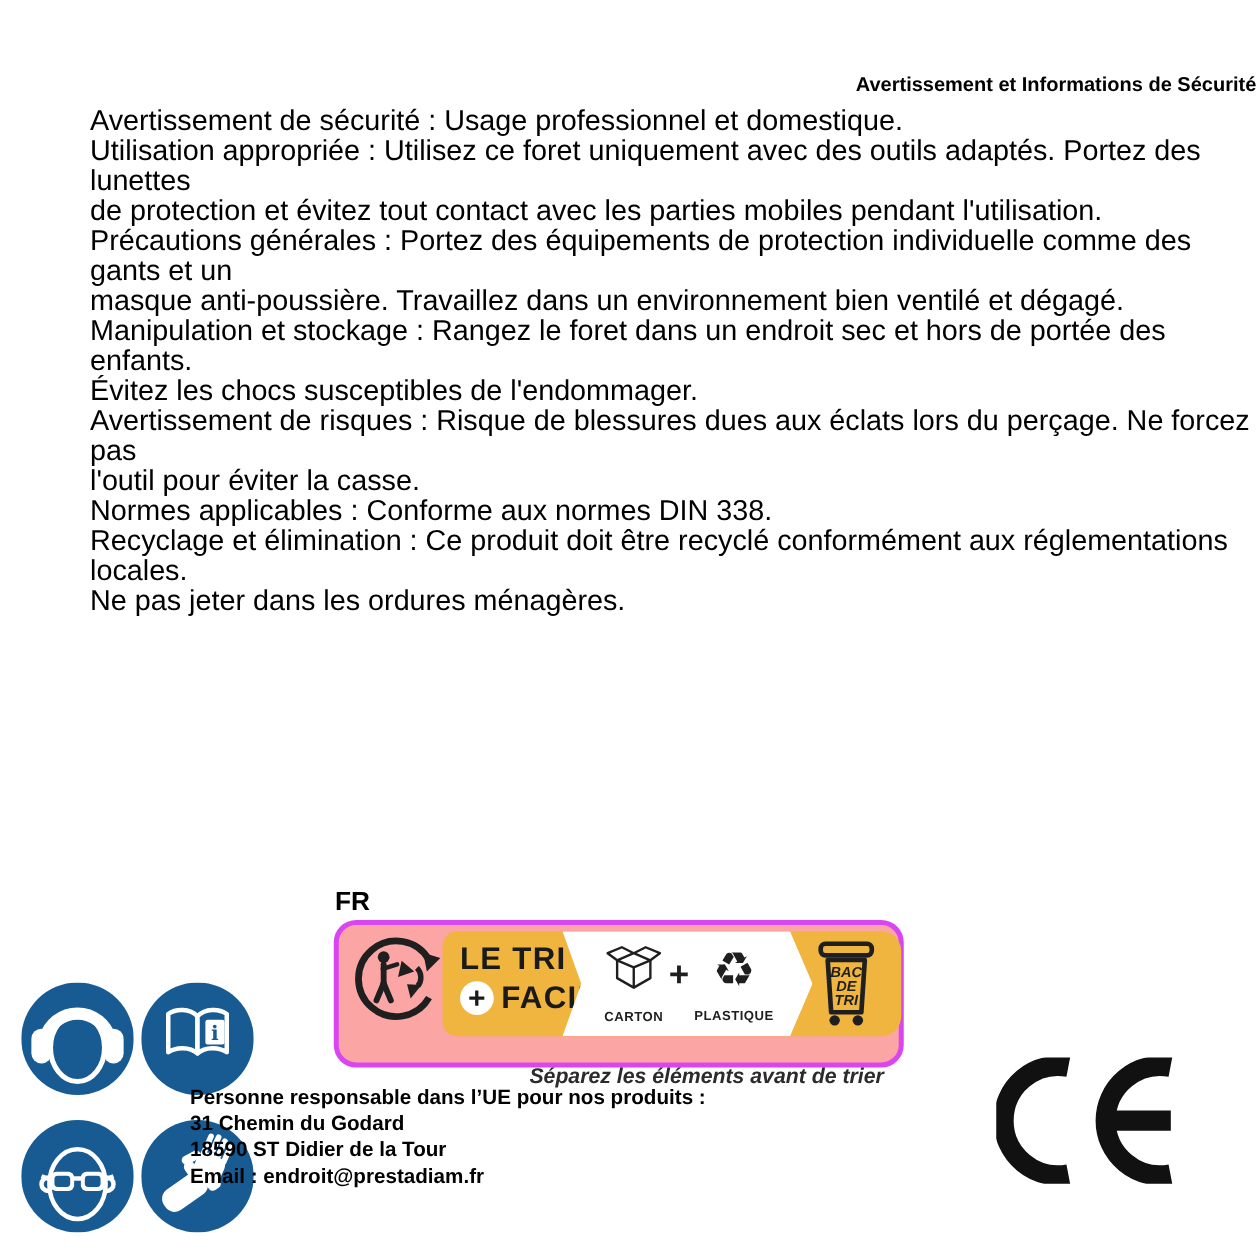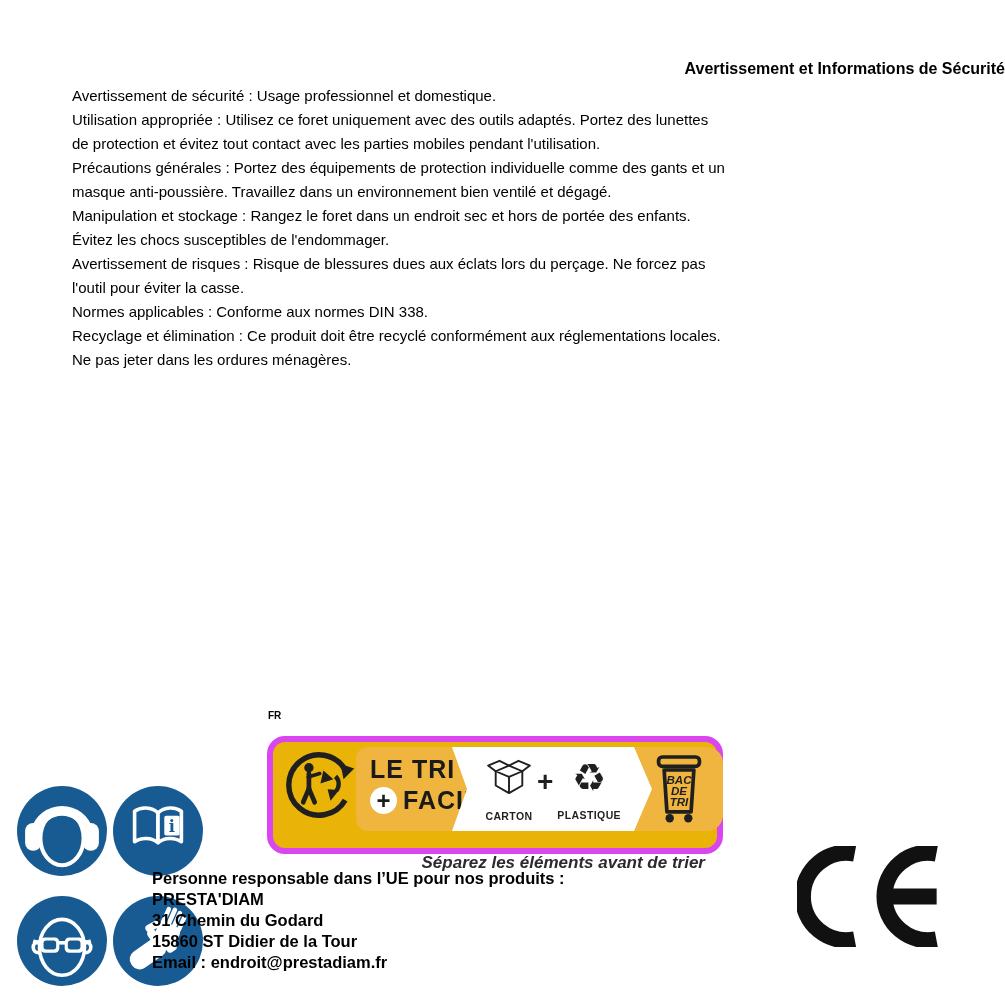--- a/index.html
+++ b/index.html
@@ -1,29 +1,29 @@
 <!DOCTYPE html>
 <html><head>
 <meta charset="utf-8">
 <style>
   html,body{margin:0;padding:0;background:#fff;}
   .page{position:relative;width:1005px;height:1005px;background:#fff;overflow:hidden;
         font-family:"Liberation Sans",sans-serif;color:#000;}
   .doc-title{position:absolute;top:28px;left:0;width:100%;text-align:right;
              font-size:16px;font-weight:bold;margin-top:32px;}
-  .body-text{position:absolute;left:72px;top:84px;width:930px;font-size:15px;
+  .body-text{position:absolute;left:72px;top:84px;width:930px;font-size:23px;
              line-height:24px;white-space:pre-line;}
   
   .picto-grid{position:absolute;left:17px;top:786px;display:grid;
               grid-template-columns:90px 90px;grid-column-gap:6px;grid-row-gap:20px;}
   .picto svg{display:block;}
   
-  .fr-label{position:absolute;left:268px;top:710px;font-size:10px;font-weight:bold;}
+  .fr-label{position:absolute;left:268px;top:710px;font-size:21px;font-weight:bold;}
   .triman-box{position:absolute;left:267px;top:736px;width:456px;height:118px;
-              background:#eab308;border:6px solid #d946ef;border-radius:18px;box-sizing:border-box;}
+              background:#fca5a5;border:4px solid #d946ef;border-radius:18px;box-sizing:border-box;}
   .triman-svg{position:absolute;left:10px;top:7px;}
   .tri-row{position:absolute;left:83px;top:5px;width:367px;height:84px;
            background:#EFB53E;border-radius:12px 16px 16px 12px;}
   .tri-left{position:absolute;left:14px;top:9px;color:#1a1a1a;}
   .letri{font-size:25px;font-weight:bold;letter-spacing:1px;line-height:26px;}
   .facile-line{display:flex;align-items:center;margin-top:4px;}
   .plus-circle{width:27px;height:27px;border-radius:50%;background:#fff;color:#1a1a1a;
                font-size:24px;font-weight:bold;display:flex;align-items:center;
                justify-content:center;line-height:1;}
   .facile{font-size:25px;font-weight:bold;letter-spacing:1px;margin-left:6px;}
@@ -181,23 +181,22 @@
           <circle cx="38" cy="71" r="4.5" fill="#1F1F1F"></circle>
         </svg>
       </div>
     </div>
 
     <div class="tagline">Séparez les éléments avant de trier</div>
   </div>
 
   <div class="resp-block">
     <div>Personne responsable dans l’UE pour nos produits :</div>
-    <div>PRESTA'DIAM</div>
     <div>31 Chemin du Godard</div>
-    <div>15860 ST Didier de la Tour</div>
+    <div>18590 ST Didier de la Tour</div>
     <div>Email : endroit@prestadiam.fr</div>
   </div>
 
   <svg class="ce-svg" width="152" height="101" viewBox="0 0 160 106">
     <path d="M60.7,7.8 A46,46 0 1 0 60.7,98.2" fill="none" stroke="#111" stroke-width="17"></path>
     <path d="M146.7,7.8 A46,46 0 1 0 146.7,98.2" fill="none" stroke="#111" stroke-width="17"></path>
     <line x1="100" y1="53" x2="147" y2="53" stroke="#111" stroke-width="17"></line>
   </svg>
 
 </div>

